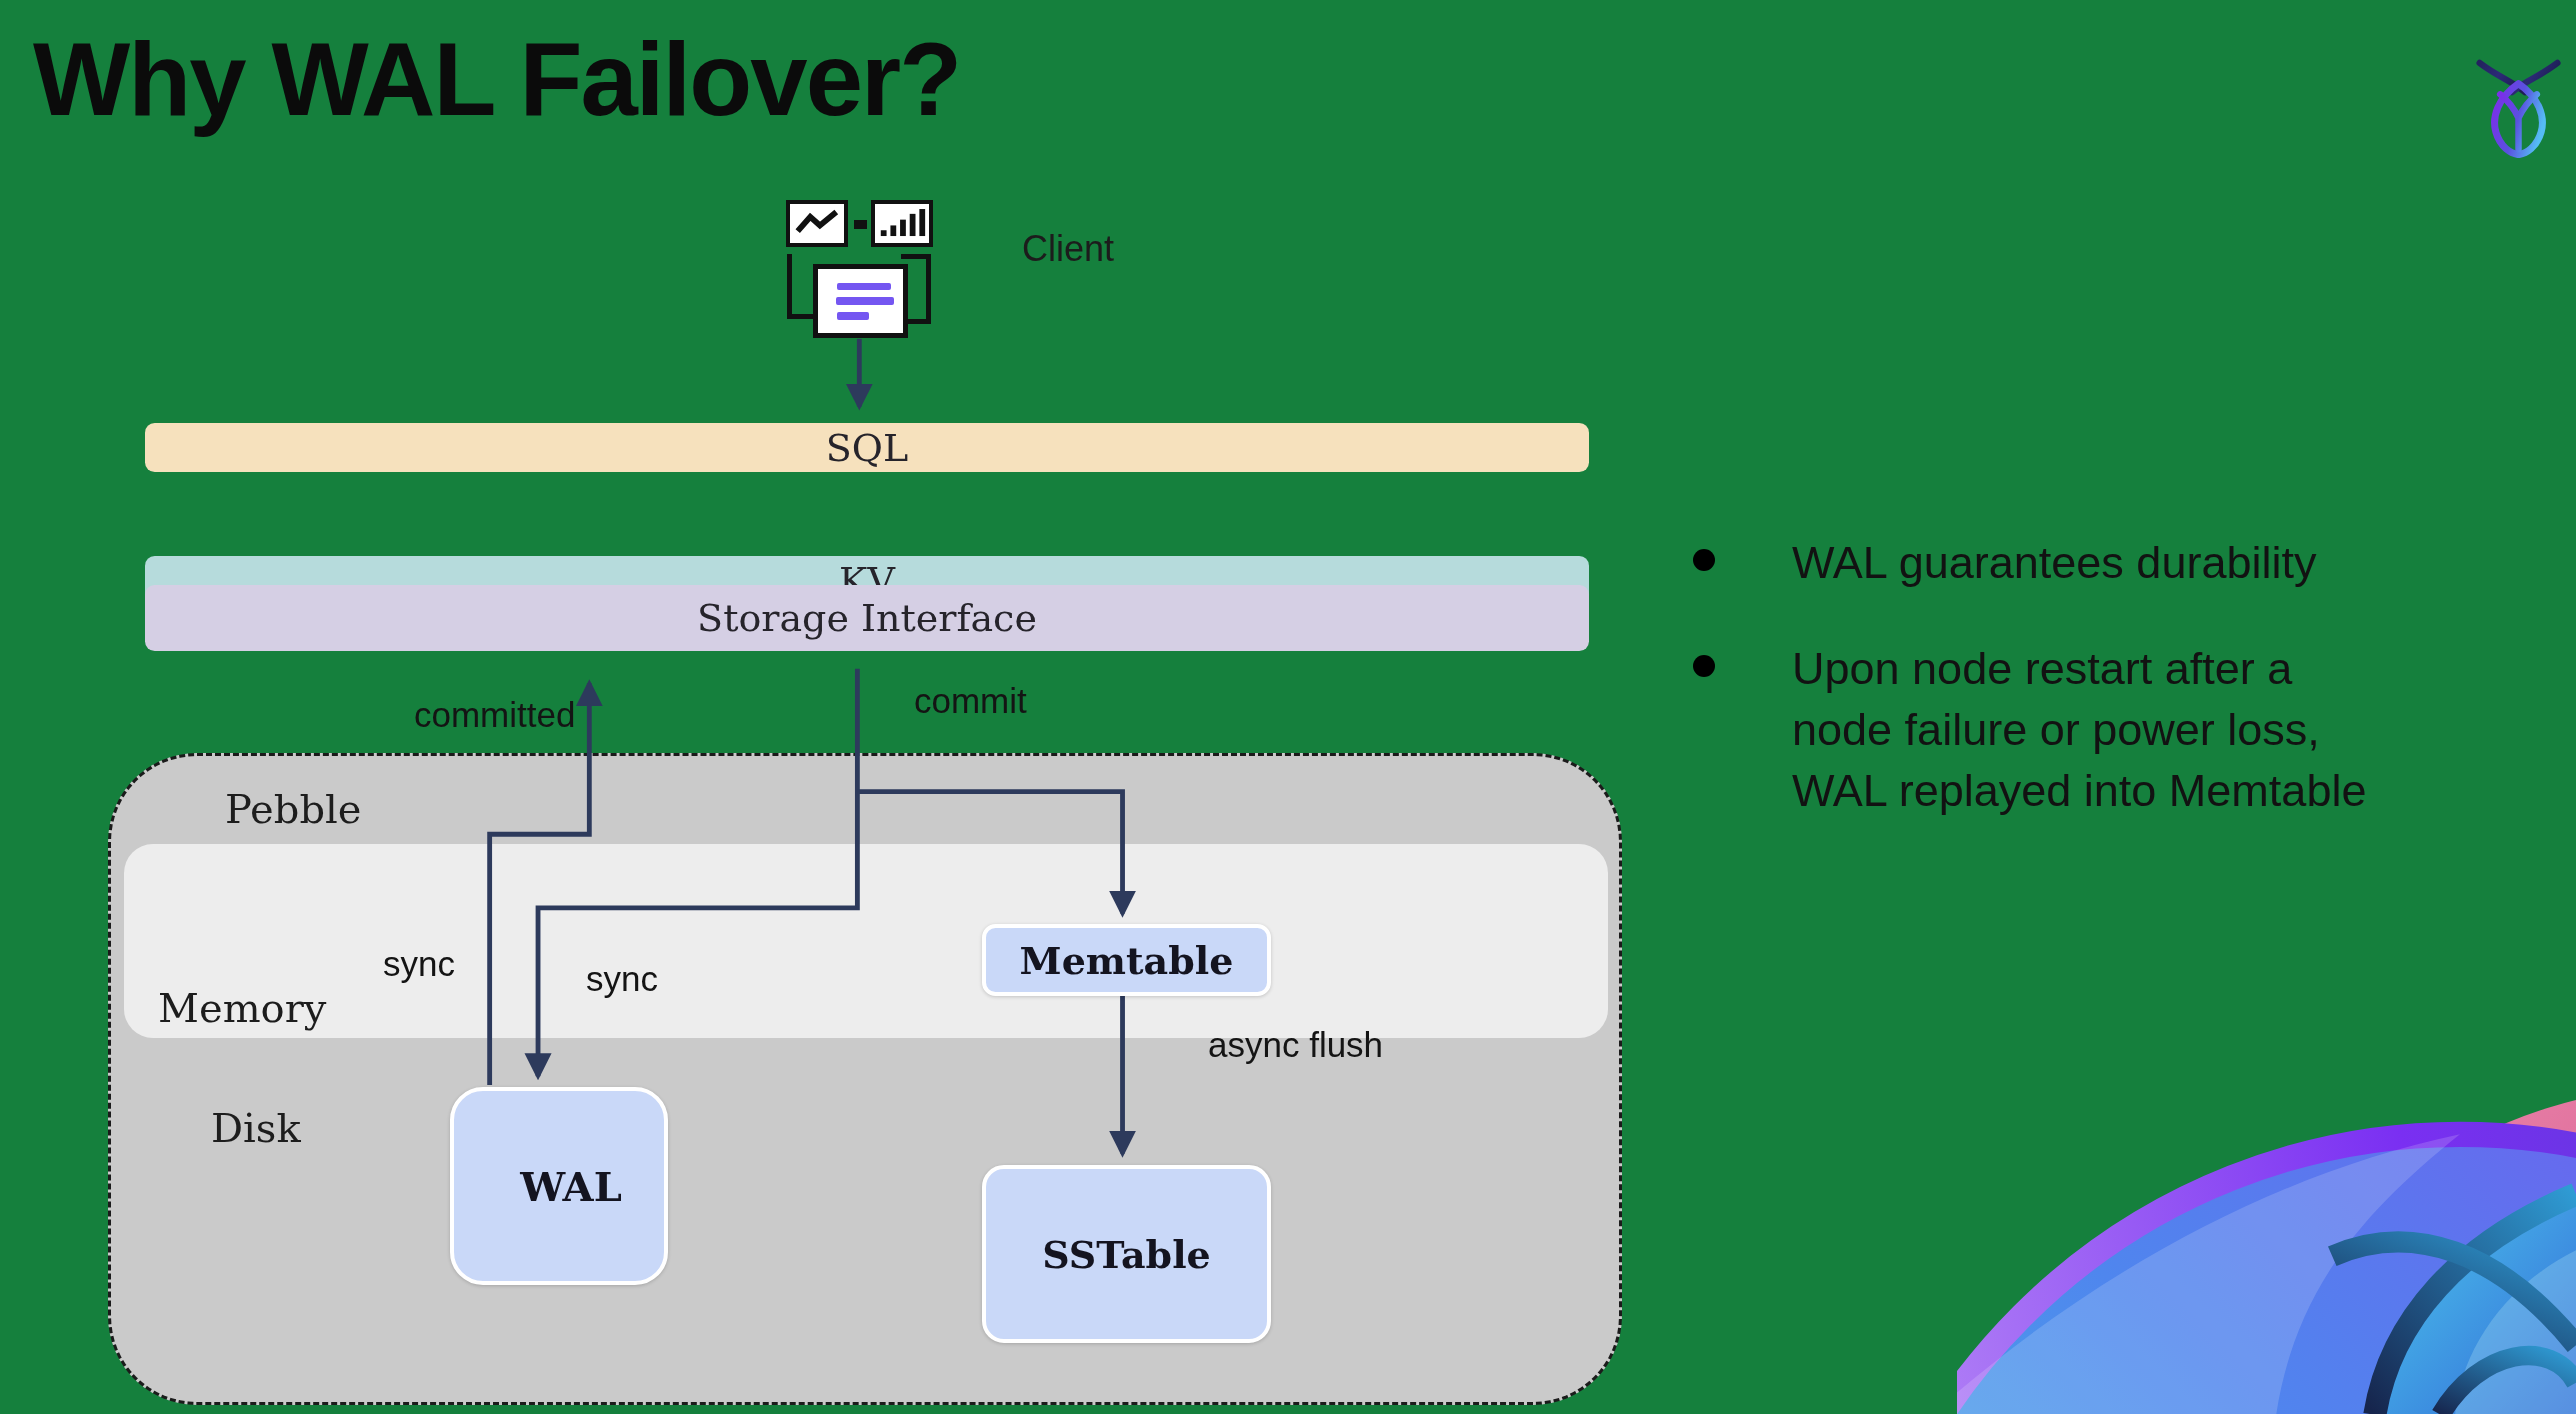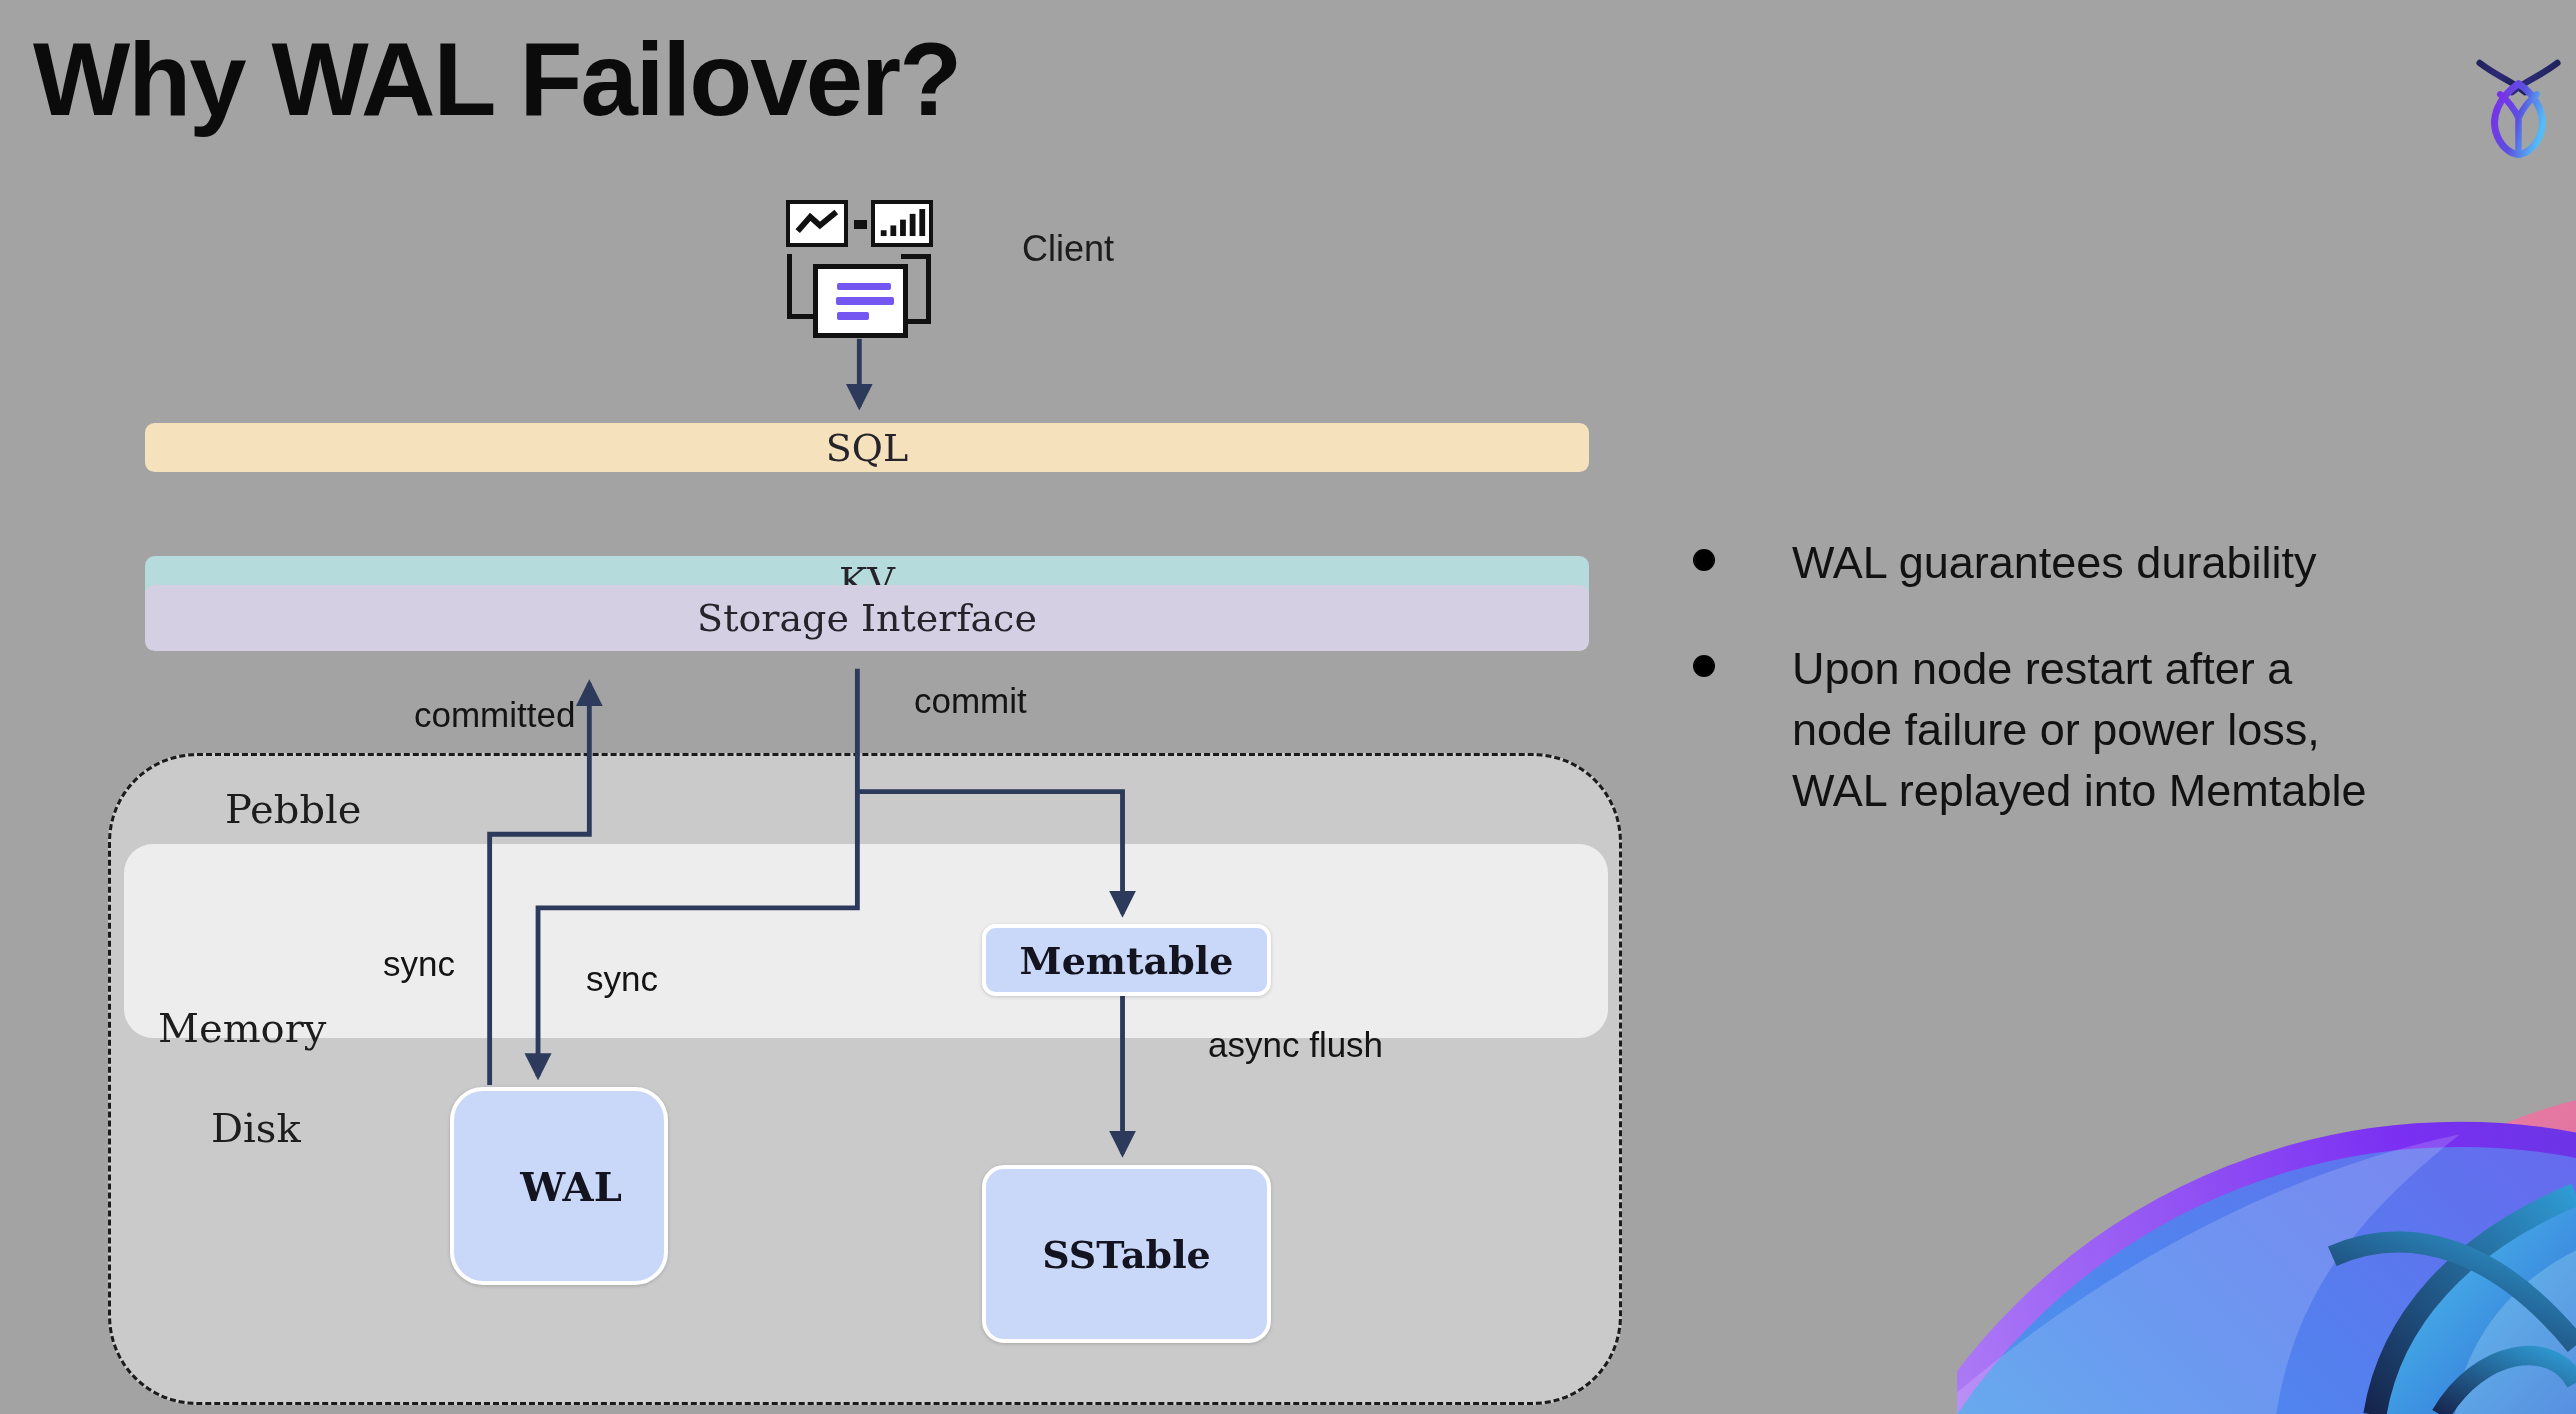--- a/index.html
+++ b/index.html
@@ -1,16 +1,16 @@
 <!DOCTYPE html>
 <html><head>
 <meta charset="utf-8">
 <style>
   html,body{margin:0;padding:0;background:#ffffff;}
-  .stage{position:relative;width:2576px;height:1415px;background:#a3a3a3;overflow:hidden;
+  .stage{position:relative;width:2576px;height:1415px;background:#15803d;overflow:hidden;
          font-family:"Liberation Sans",sans-serif;}
   .abs{position:absolute;}
 
   
   .title{left:33px;top:21px;font-size:103px;font-weight:800;letter-spacing:-1.9px;color:#0b0b0b;
          font-family:"Liberation Sans",sans-serif;}
 
   
   .client-cluster{left:784px;top:198px;width:194px;height:145px;}
   .monitor{position:absolute;border:4.8px solid #111;background:#fff;}
@@ -34,21 +34,21 @@
   .bar-sql{top:423px;height:49px;background:#f6e1bd;text-align:center;}
   .bar-kv{top:511px;height:49px;background:#b6dbdc;margin-top:45px;}
   .bar-storage{top:585px;height:66px;background:#d5cfe4;text-align:center;}
 
   
   .pebble{left:108px;top:753px;width:1508px;height:646px;background:#cacaca;
           border:3.9px dashed #1b1b1b;border-radius:89px;}
   .memory{left:124px;top:844px;width:1484px;height:194px;background:#ededed;border-radius:29px;}
   .serif-label{font-family:"DejaVu Serif","Liberation Serif",serif;color:#1d1d1d;font-size:40px;}
   .lbl-pebble{left:225px;top:786px;}
-  .lbl-memory{left:158px;top:985px;margin-top:20px;}
+  .lbl-memory{left:158px;top:985px;}
   .lbl-disk{left:211px;top:1105px;}
 
   
   .bluebox{background:#c9d8f8;border:4.8px solid #ffffff;display:flex;align-items:center;justify-content:center;
            font-family:"DejaVu Serif","Liberation Serif",serif;font-weight:bold;color:#141420;
            box-shadow:0 1px 3.9px rgba(0,0,0,0.18);z-index:6;}
   .box-wal{left:450px;top:1087px;width:186px;height:190px;border-radius:33px;font-size:40px;padding-left:24px;}
   .box-memtable{left:982px;top:924px;width:281px;height:64px;border-radius:13.5px;font-size:38px;}
   .box-sstable{left:982px;top:1165px;width:281px;height:170px;border-radius:22px;font-size:38px;}
 

